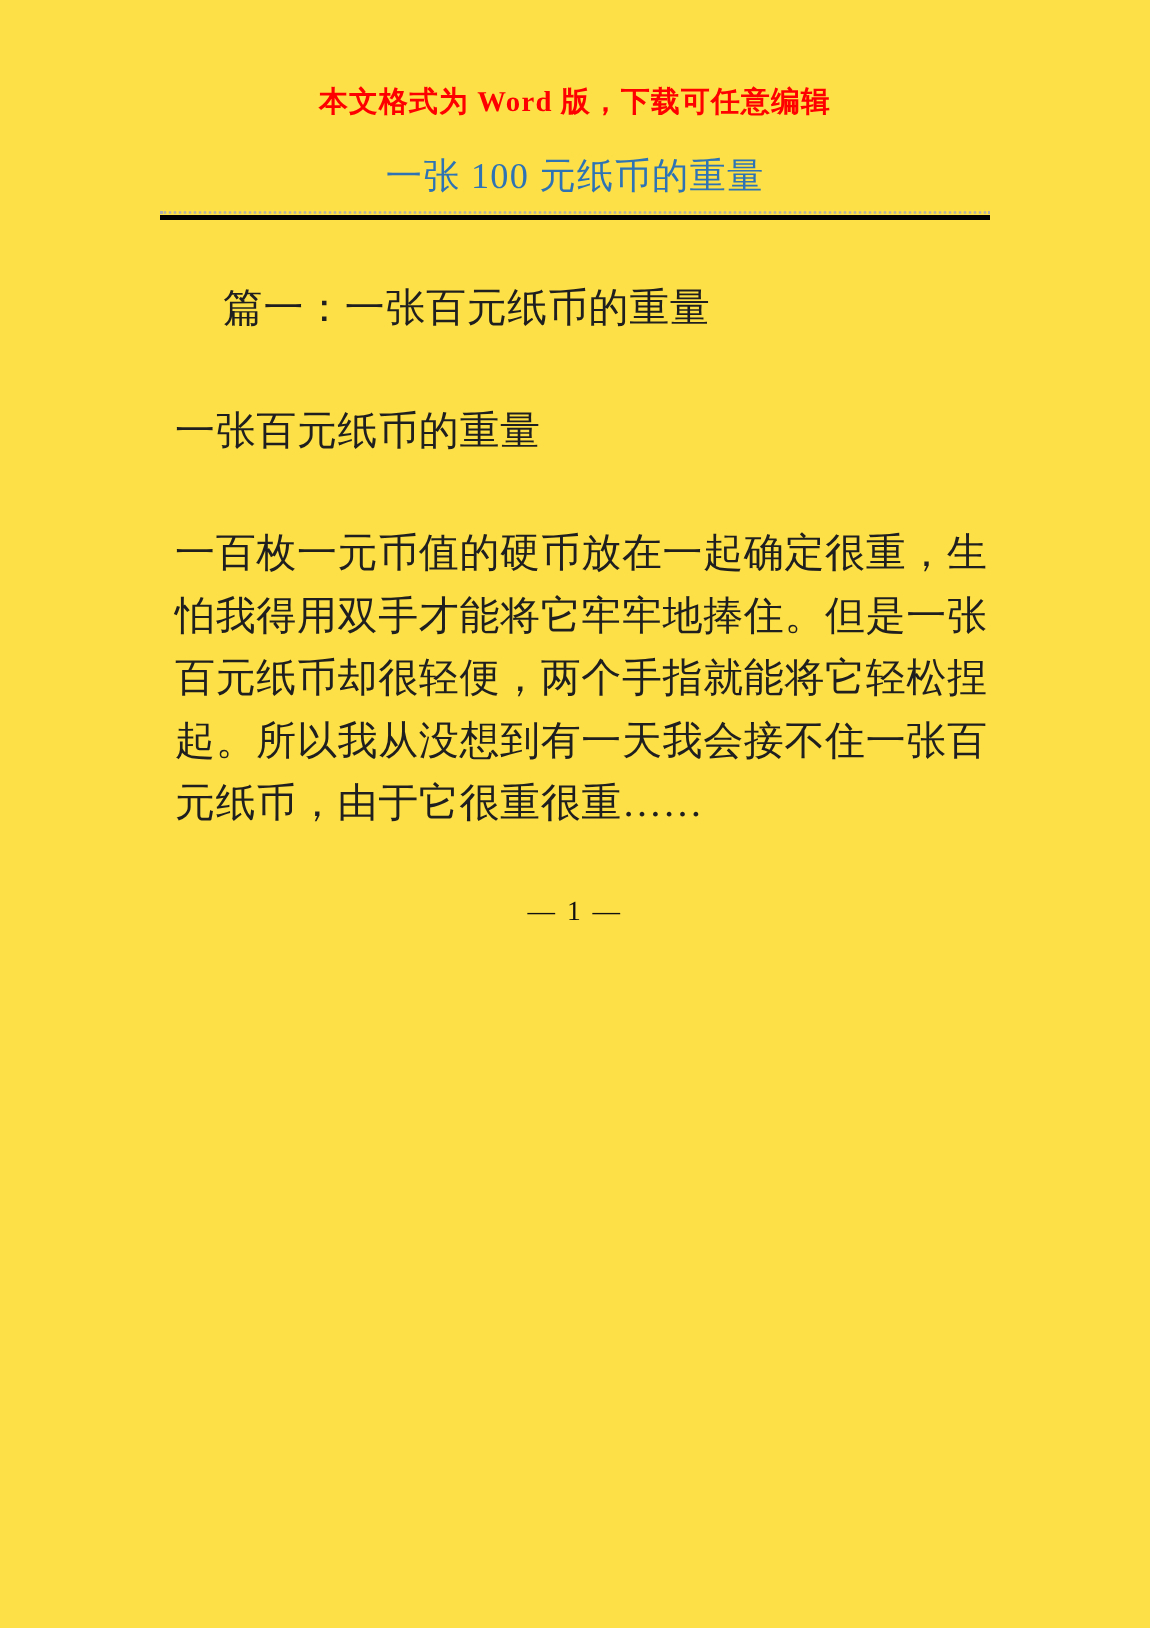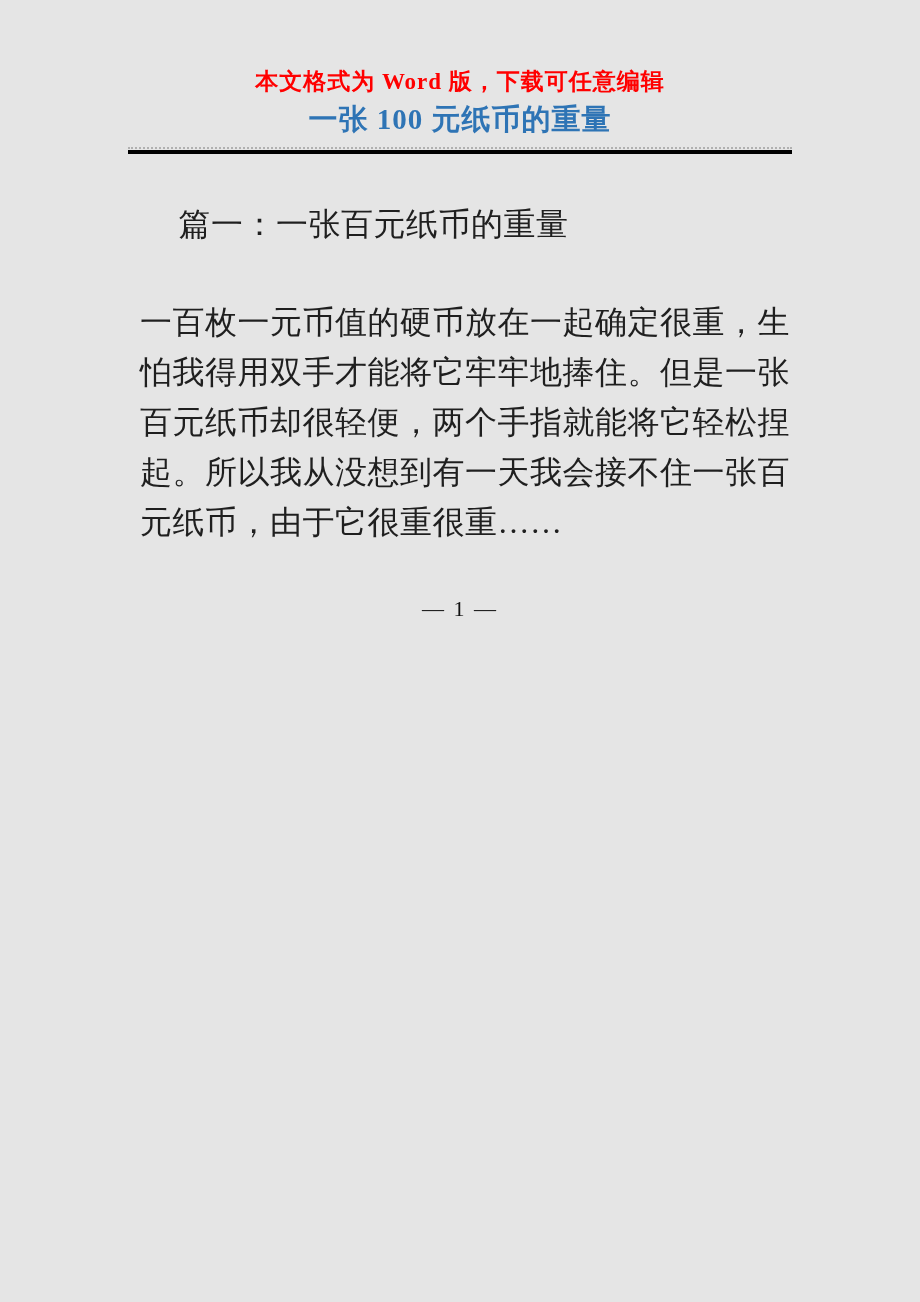--- a/index.html
+++ b/index.html
@@ -4,41 +4,42 @@
 <style>
   html, body {
     margin: 0;
     padding: 0;
     background: #ffffff;
   }
   .page {
     position: relative;
     width: 920px;
     height: 1302px;
-    background: #e5e5e5;
+    background: #fde047;
     overflow: hidden;
     box-sizing: border-box;
     font-family: "Liberation Serif", "DejaVu Serif", serif;
   }
   .doc-header {
     padding: 0 128px;
     text-align: center;
   }
   .format-notice {
     margin-top: 66px;
     line-height: 32px;
     font-size: 23px;
     font-weight: bold;
     color: var(--notice-color, #ff0000);
     letter-spacing: 1px;
   }
   .doc-title {
+    margin-top: 22px;
     line-height: 42px;
     font-size: 29px;
-    font-weight: bold;
+    font-weight: normal;
     color: var(--title-color, #2e74b5);
     letter-spacing: 1px;
   }
   .title-divider {
     margin-top: 7px;
     border-top: 2px dotted #b0b0b0;
     border-bottom: 4px solid #000000;
     height: 1px;
   }
   .doc-body {
@@ -70,18 +71,19 @@
 <div class="page">
 
   <div class="doc-header">
     <div class="format-notice">本文格式为 Word 版，下载可任意编辑</div>
     <div class="doc-title">一张 100 元纸币的重量</div>
     <div class="title-divider"></div>
   </div>
 
   <div class="doc-body">
       <p class="para indent">篇一：一张百元纸币的重量</p>
+      <p class="para">一张百元纸币的重量</p>
       <p class="para">一百枚一元币值的硬币放在一起确定很重，生怕我得用双手才能将它牢牢地捧住。但是一张百元纸币却很轻便，两个手指就能将它轻松捏起。所以我从没想到有一天我会接不住一张百元纸币，由于它很重很重……</p>
     </div>
 
   <div class="doc-footer">— 1 —</div>
 
 </div>
 
 </body></html>

